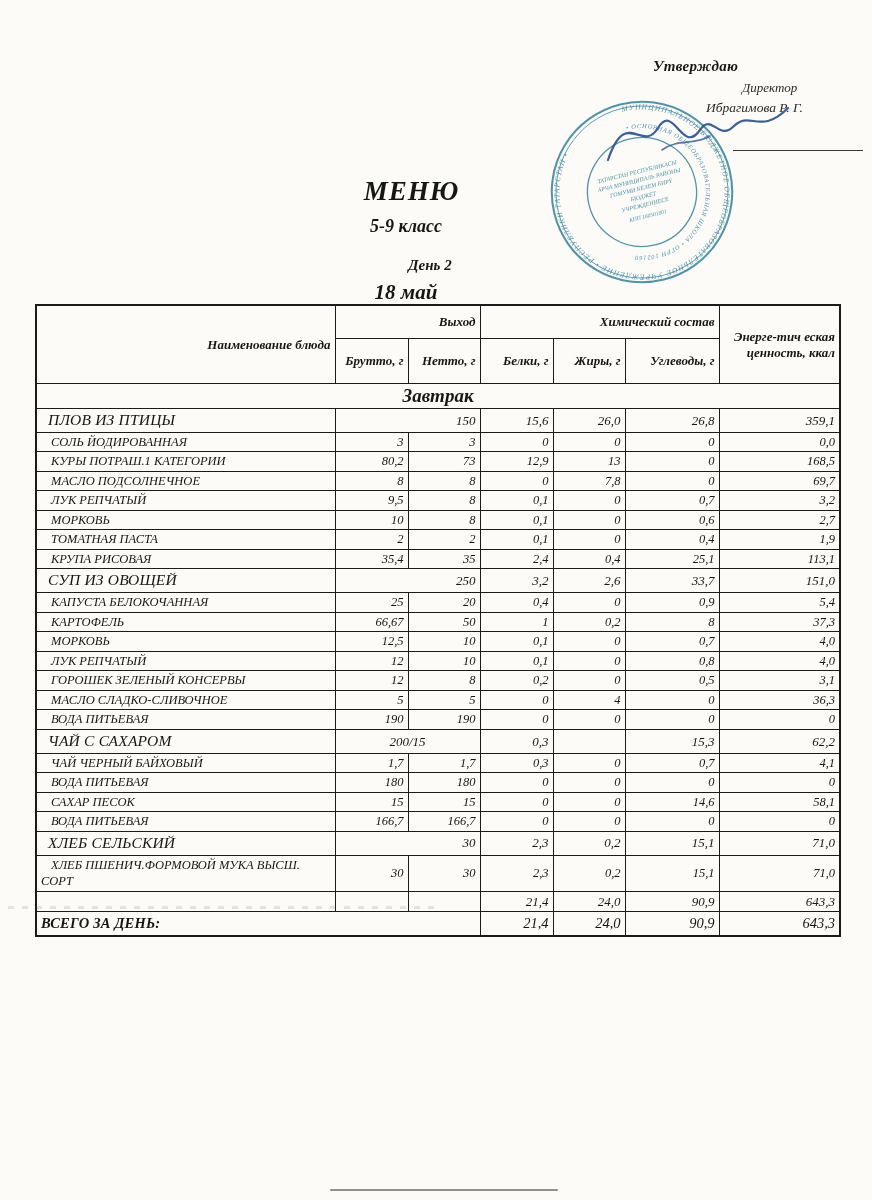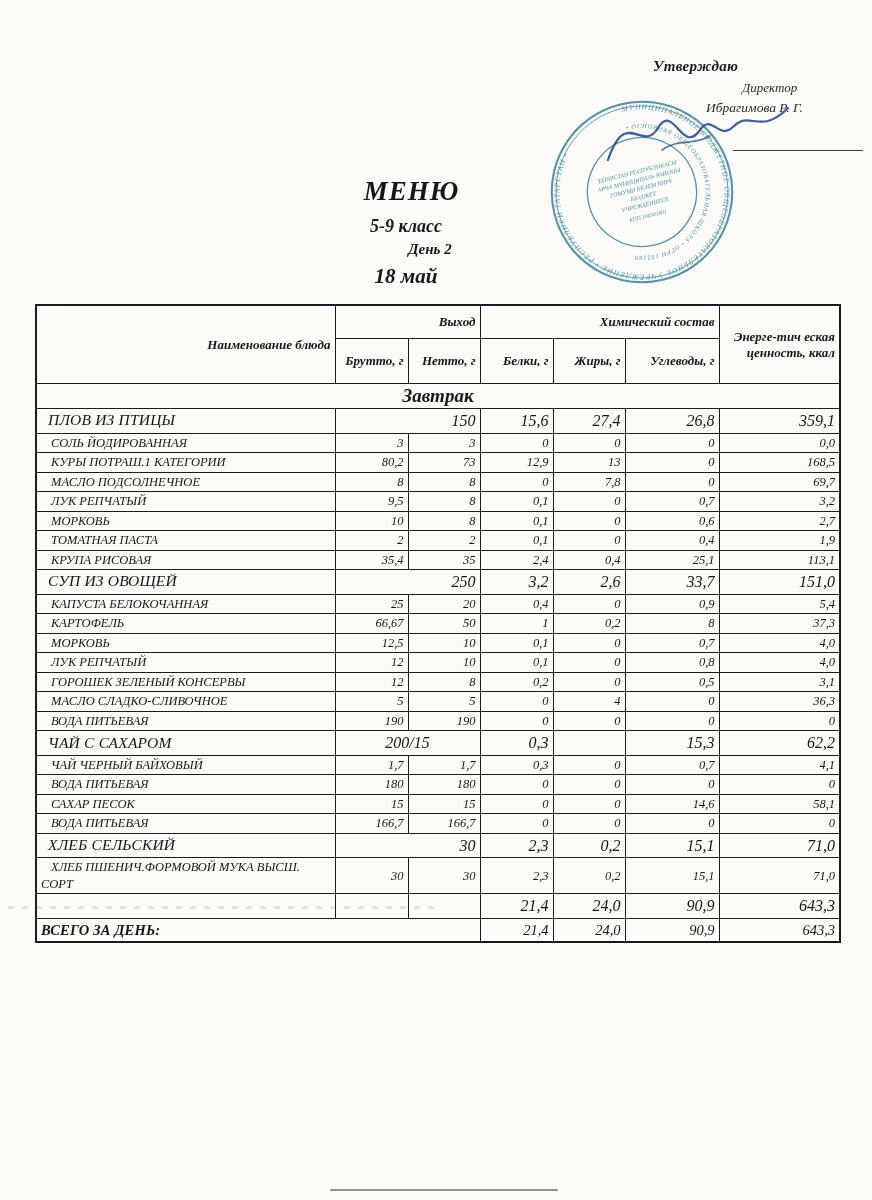--- a/index.html
+++ b/index.html
@@ -18,39 +18,39 @@
   .signature-line{position:absolute;left:733px;top:150px;width:130px;border-bottom:1.6px solid #3a3a3a;height:0;}
 
   
   .stamp{position:absolute;left:548px;top:98px;opacity:.82;transform:rotate(-14deg);}
   .signature{position:absolute;left:598px;top:88px;z-index:3;}
 
   
   .title-block{position:absolute;left:0;right:60px;top:176px;text-align:center;}
   .title-main{font-size:27px;font-weight:bold;letter-spacing:1px;margin-left:11px;}
   .title-class{font-size:18px;font-weight:bold;margin-top:9px;}
-  .title-day{font-size:15px;font-weight:bold;margin-top:4px;padding-left:48px;}
+  .title-day{font-size:15px;font-weight:bold;margin-top:20px;padding-left:48px;}
   .title-date{font-size:21px;font-weight:bold;margin-top:6px;}
 
   
   .menu-table{
     position:absolute;left:35px;top:304px;width:804px;
     border-collapse:collapse;table-layout:fixed;
     border:2px solid #1b1b1b;
   }
   .menu-table th,.menu-table td{border:1px solid #1b1b1b;padding:1px 4px;overflow:hidden;}
   .menu-table th{font-weight:bold;font-size:13px;text-align:right;vertical-align:middle;}
   .hr1 th{height:30px;}
   .hr2 th{height:42px;}
   .th-energy{font-size:12.5px;line-height:1.2;padding:1px 3px;}
   .section-cell{text-align:center;font-weight:bold;font-size:19px;padding:2px 0;}
   .name-cell{text-align:left;}
   .num{text-align:right;}
   .center{text-align:center;}
-  .t-dish td{font-size:16px;line-height:1.35;}
+  .t-dish td{font-size:13px;line-height:1.35;}
   .t-dish .dish-name{font-size:15.5px;letter-spacing:.2px;padding-left:11px;}
   .t-ing td{font-size:12.5px;line-height:1.32;}
   .t-ing .ing-name{text-indent:10px;}
   .t-total td{font-size:14.5px;line-height:1.4;}
   .total-name{font-weight:bold;font-size:15px;letter-spacing:.2px;}
 
   
   .artifact-mid{
     position:absolute;left:8px;top:906px;width:430px;height:3px;opacity:.12;
     background:repeating-linear-gradient(90deg,#333 0 6px,transparent 6px 14px);
@@ -132,21 +132,21 @@
       </tr>
     </thead>
     <tbody>
         <tr>
           <td class="section-cell" colspan="7">Завтрак</td>
         </tr>
         <tr class="t-dish">
           <td class="name-cell dish-name">ПЛОВ ИЗ ПТИЦЫ</td>
           <td class="num" colspan="2">150</td>
           <td class="num">15,6</td>
-          <td class="num">27,4</td>
+          <td class="num">26,0</td>
           <td class="num">26,8</td>
           <td class="num">359,1</td>
         </tr>
         <tr class="t-ing">
           <td class="name-cell ing-name">СОЛЬ ЙОДИРОВАННАЯ</td>
           <td class="num">3</td>
           <td class="num">3</td>
           <td class="num">0</td>
           <td class="num">0</td>
           <td class="num">0</td>

